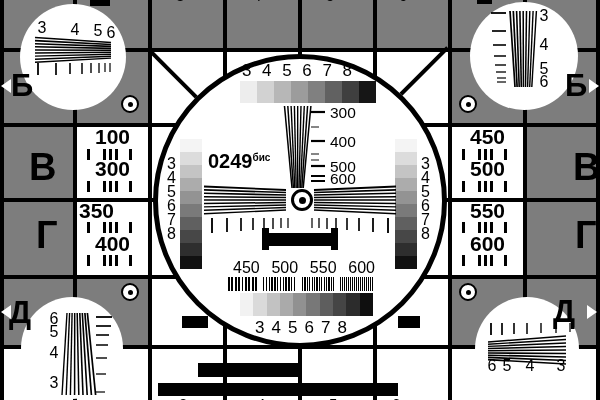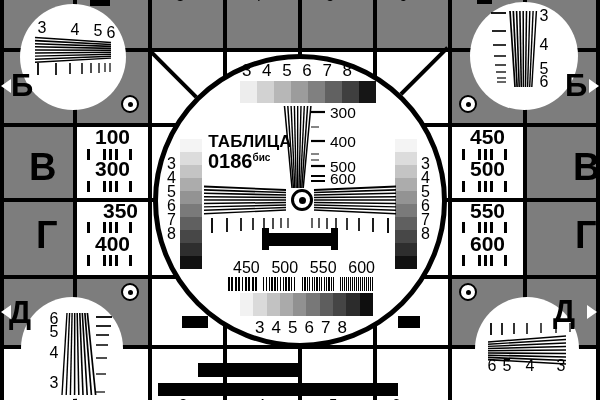--- a/index.html
+++ b/index.html
@@ -203,21 +203,21 @@
 
   <div class="tri tri-l" style="left:1px;top:305px;"></div>
   <span class="txt marker" style="left:9px;top:297px;">Д</span>
   <span class="txt marker" style="left:553px;top:296px;">Д</span>
   <div class="tri tri-r" style="left:587px;top:305px;"></div>
 
   <div class="num" style="left:75px;top:126px;">100</div>
   <div class="tickrow" style="left:75px;top:149px;"></div>
   <div class="num" style="left:75px;top:158px;">300</div>
   <div class="tickrow" style="left:75px;top:181px;"></div>
-  <div class="num" style="left:83px;top:200px;">350</div>
+  <div class="num" style="left:59px;top:200px;">350</div>
   <div class="tickrow" style="left:75px;top:222px;"></div>
   <div class="num" style="left:75px;top:233px;">400</div>
   <div class="tickrow" style="left:75px;top:255px;"></div>
 
   <div class="num" style="left:450px;top:126px;">450</div>
   <div class="tickrow" style="left:450px;top:149px;"></div>
   <div class="num" style="left:450px;top:158px;">500</div>
   <div class="tickrow" style="left:450px;top:181px;"></div>
   <div class="num" style="left:450px;top:200px;">550</div>
   <div class="tickrow" style="left:450px;top:222px;"></div>
@@ -262,22 +262,21 @@
     <line x1="0" y1="56" x2="8" y2="56" stroke="#444" stroke-width="1.3"></line>
     <line x1="0" y1="62" x2="14" y2="62" stroke="#000" stroke-width="2.2"></line>
     <line x1="0" y1="72" x2="14" y2="72" stroke="#000" stroke-width="2"></line>
     <line x1="0" y1="77" x2="14" y2="77" stroke="#000" stroke-width="2"></line>
   </svg>
   <span class="txt" style="left:330px;top:105px;font-size:15.5px;">300</span>
   <span class="txt" style="left:330px;top:134px;font-size:15.5px;">400</span>
   <span class="txt" style="left:330px;top:159px;font-size:15.5px;">500</span>
   <span class="txt" style="left:330px;top:171px;font-size:15.5px;">600</span>
 
-  <div class="txt ctr" style="left:205px;top:133px;width:90px;font-size:17px;font-weight:bold;letter-spacing:0.2px;">ТАБЛИЦА</div>
-  <div class="txt" style="left:208px;top:151px;font-size:20px;font-weight:bold;"><span>0186</span><span style="font-size:10px;position:relative;top:-7px;">бис</span></div>
+  <div class="txt" style="left:208px;top:151px;font-size:20px;font-weight:bold;"><span>0249</span><span style="font-size:10px;position:relative;top:-7px;">бис</span></div>
 
   <div class="labels-col rgt" style="left:160px;top:157px;width:16px;height:84px;font-size:16px;">
       <span>3</span>
       <span>4</span>
       <span>5</span>
       <span>6</span>
       <span>7</span>
       <span>8</span>
     </div>
   <div class="steps-v" style="left:180px;top:139px;width:22px;height:130px;">

